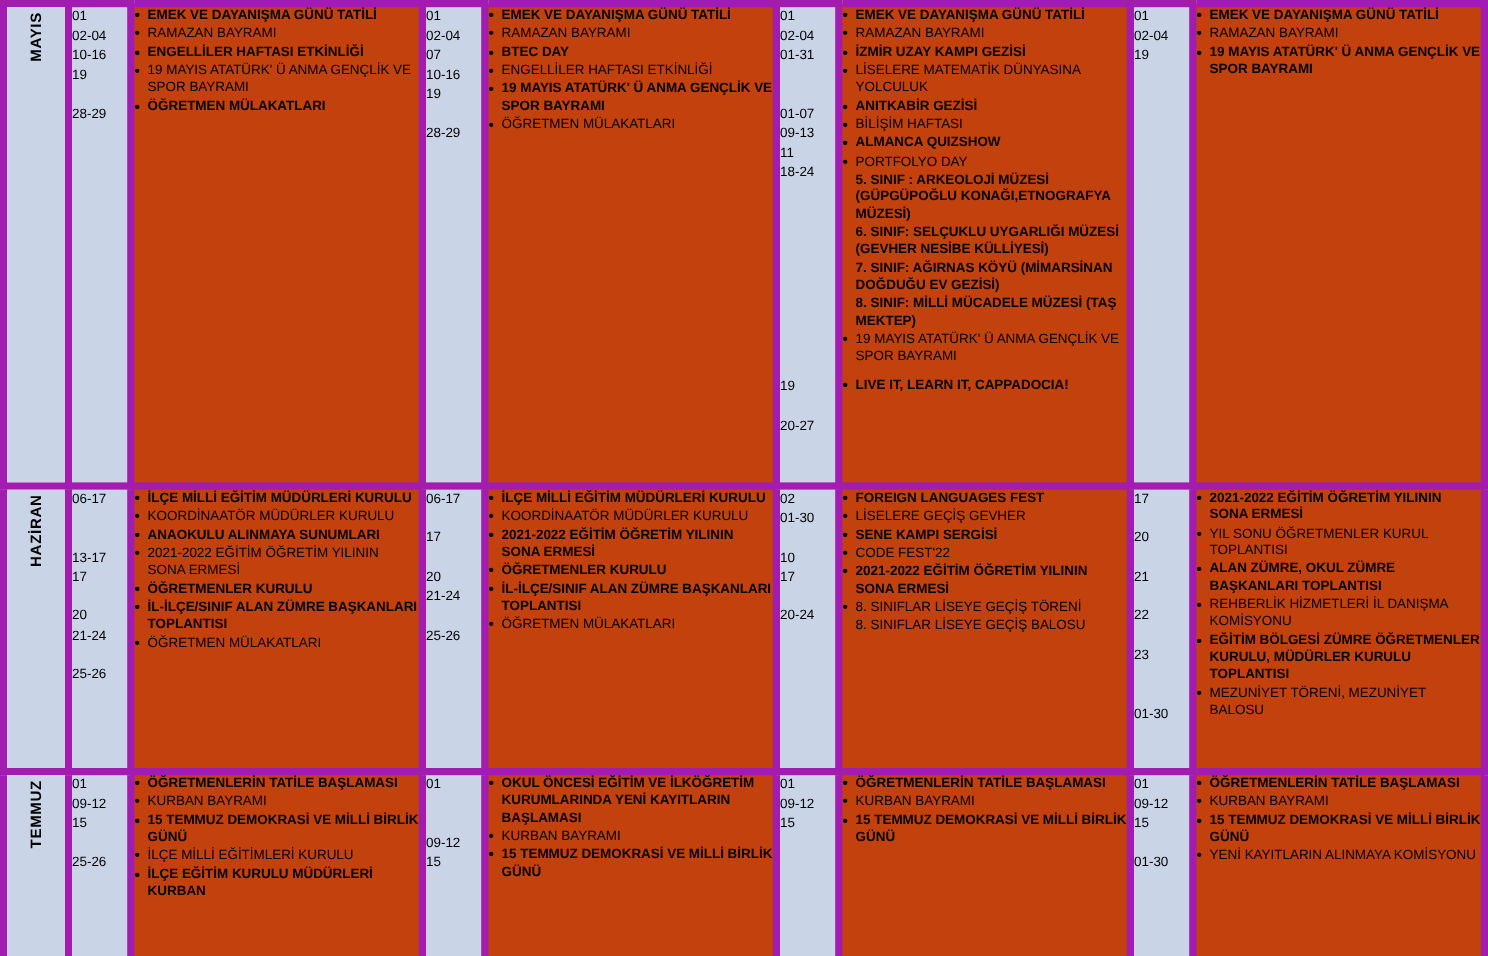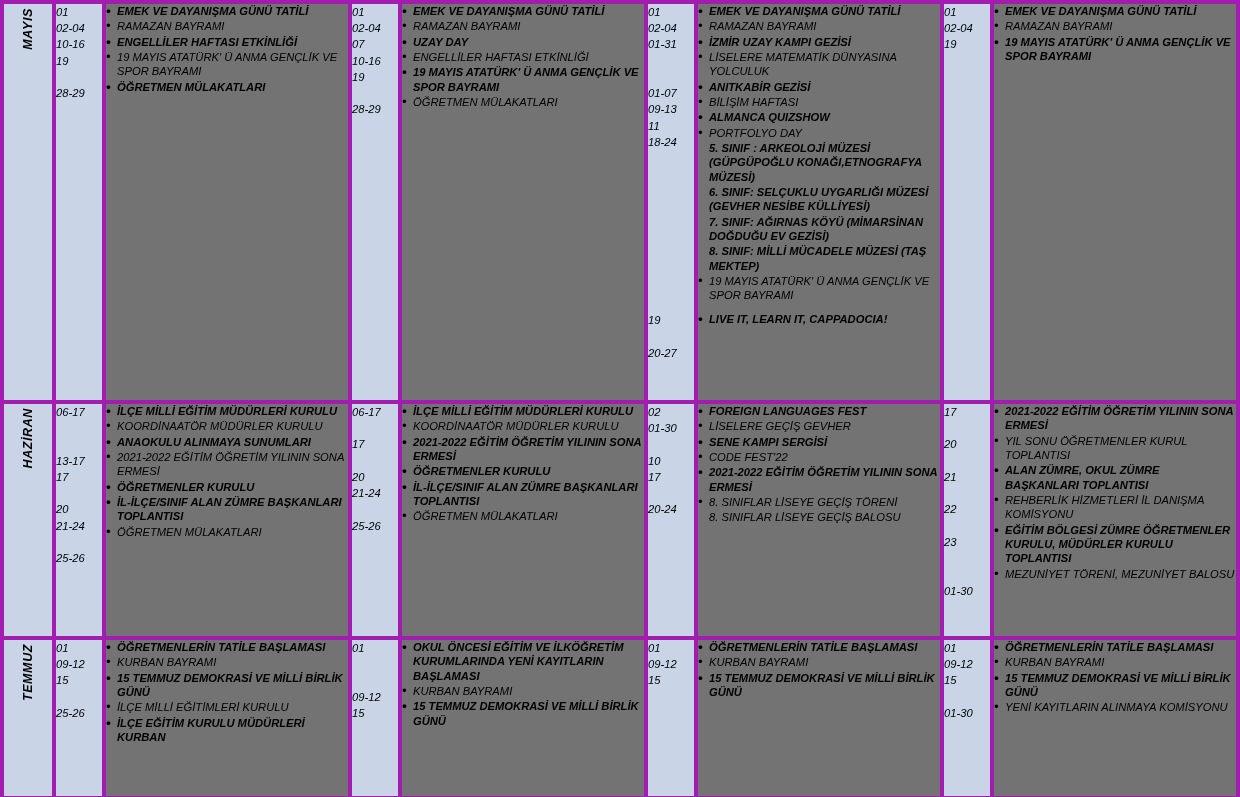--- a/index.html
+++ b/index.html
@@ -13,24 +13,23 @@
     font-family: "Liberation Sans", sans-serif;
     color: #000000;
     overflow: hidden;
   }
   table.cal {
     border-collapse: collapse;
     width: 1240px;
     table-layout: fixed;
   }
   table.cal td {
-    border: 4px solid #a21caf;
+    border: 6px solid #a21caf;
     vertical-align: top;
     padding: 0;
-    font-style: italic;
   }
   .month-cell {
     width: 48px;
     background: #c9d4e6;
     text-align: center;
     vertical-align: middle;
     position: relative;
   }
   .month-label {
     font-size: 12.5px;
@@ -41,21 +40,21 @@
     white-space: nowrap;
     display: inline-block;
     padding: 4px 0;
   }
   .dates-cell {
     width: 46px;
     background: #c9d4e6;
     padding: 5px 3px 5px 5px;
   }
   .events-cell {
-    background: #737373;
+    background: #c2410c;
     padding: 5px 6px 5px 4px;
     margin-top: 40px;
   }
   .dates {
     list-style: none;
     margin: 0;
     padding: 0;
     font-size: 11.2px;
     line-height: 1.45;
   }
@@ -132,21 +131,21 @@
           <li>10-16</li>
           <li>19</li>
           <li class="sp">&nbsp;</li>
           <li>28-29</li>
         </ul>
       </td>
       <td class="events-cell">
         <ul class="events">
           <li class="bullet b">EMEK VE DAYANIŞMA GÜNÜ TATİLİ</li>
           <li class="bullet">RAMAZAN BAYRAMI</li>
-          <li class="bullet b">UZAY DAY</li>
+          <li class="bullet b">BTEC DAY</li>
           <li class="bullet">ENGELLİLER HAFTASI ETKİNLİĞİ</li>
           <li class="bullet b">19 MAYIS ATATÜRK' Ü ANMA GENÇLİK VE SPOR BAYRAMI</li>
           <li class="bullet">ÖĞRETMEN MÜLAKATLARI</li>
         </ul>
       </td>
 
       <td class="dates-cell">
         <ul class="dates">
           <li>01</li>
           <li>02-04</li>

